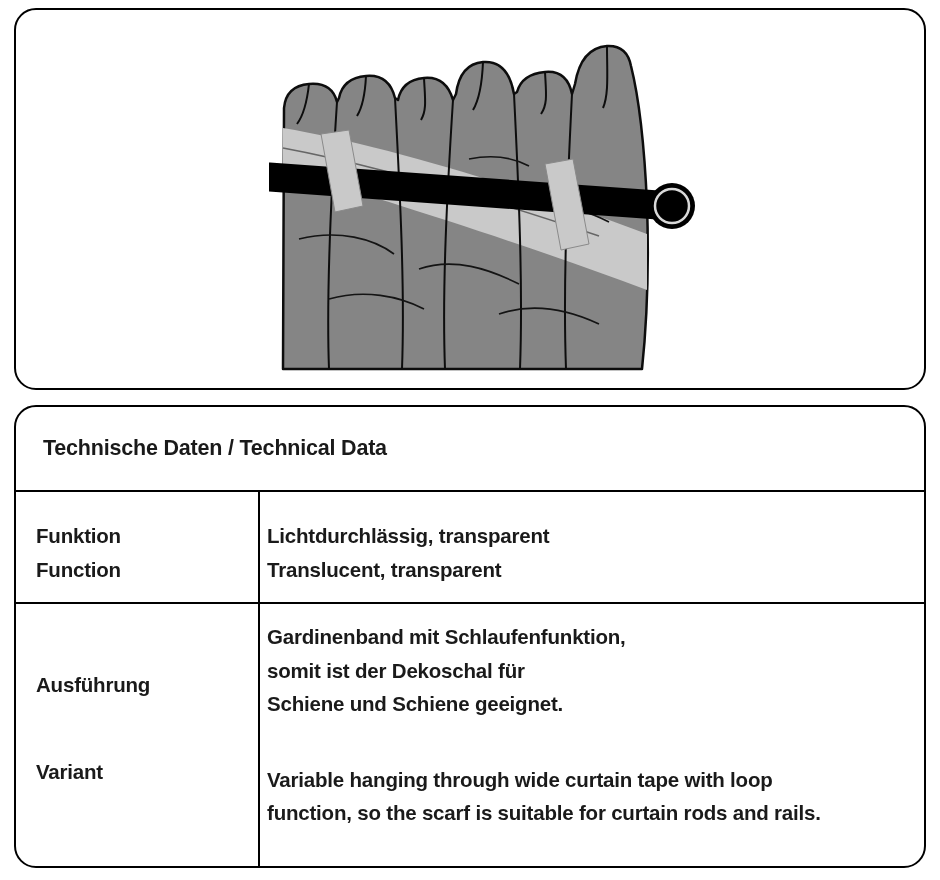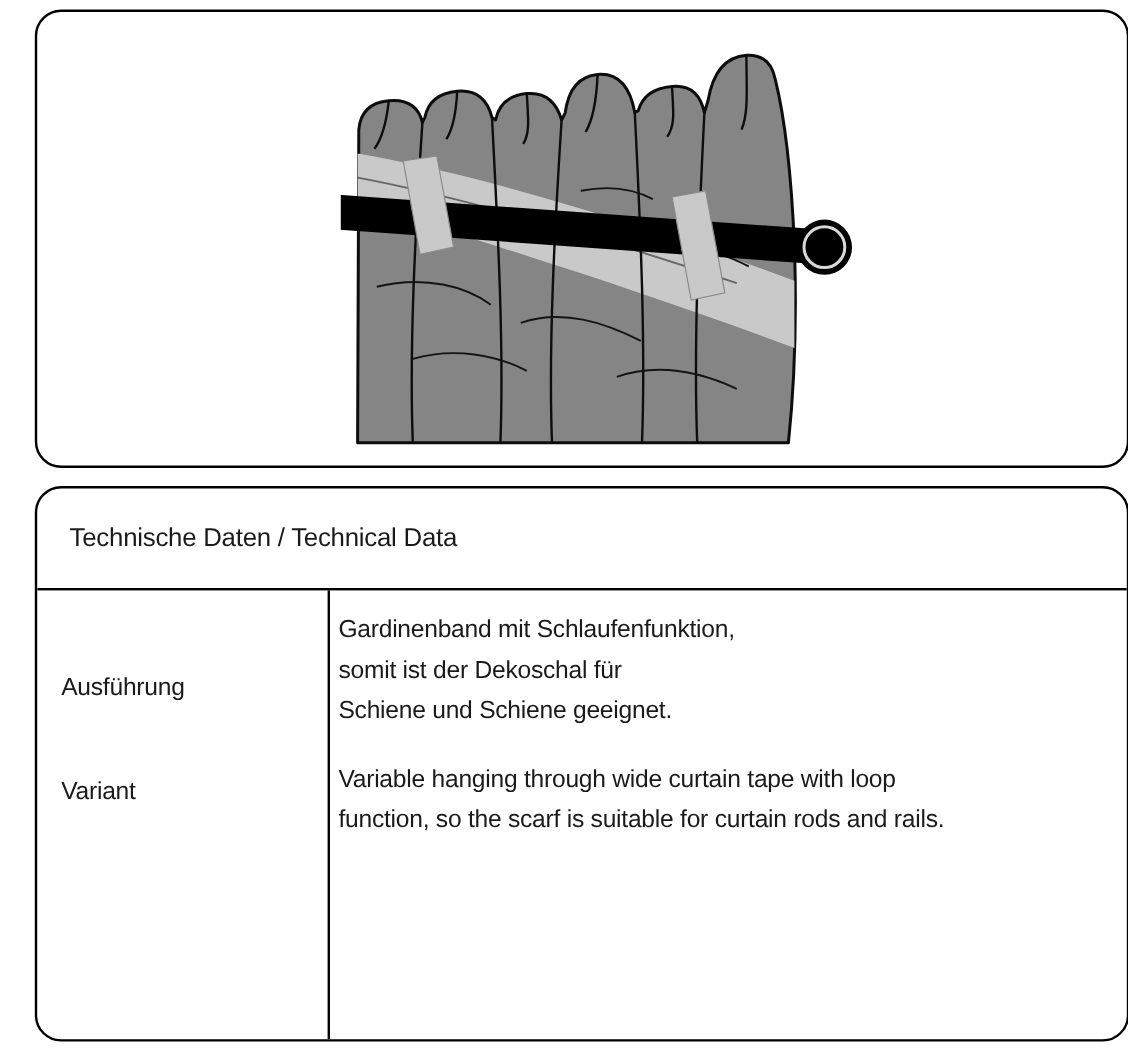--- a/index.html
+++ b/index.html
@@ -3,43 +3,43 @@
 <meta charset="utf-8">
 <style>
   * { margin:0; padding:0; box-sizing:border-box; }
   html,body { background:#ffffff; }
   .canvas {
     position:relative; width:940px; height:880px; background:#ffffff;
     font-family:"Liberation Sans","DejaVu Sans",sans-serif; color:#1a1a1a;
     overflow:hidden;
   }
   .panel {
-    position:absolute; left:29px; width:912px; background:#ffffff;
-    border:2.5px solid #000; border-radius:22px;
+    position:absolute; left:14px; width:912px; background:#ffffff;
+    border:2.5px solid #000; border-radius:22px;font-weight:bold;
   }
   .panel-illustration { top:8px; height:382px; }
   .panel-table { top:405px; height:463px; display:flex; flex-direction:column; overflow:hidden; }
   .illu { position:absolute; left:253px; top:34px; }
 
   .tbl-title {
     flex:0 0 85px; display:flex; align-items:center;
     padding-left:27px; font-size:21.5px; border-bottom:2px solid #000;
   }
   .trow { display:grid; grid-template-columns:242px 1fr; }
   .trow1 { flex:0 0 112px; border-bottom:2px solid #000; }
   .trow2 { flex:1 1 auto; }
   .cell-label { padding:27px 0 0 20px; }
   .cell-value { border-left:2px solid #000; padding:27px 8px 0 7px; }
   .trow2 .cell-label { padding-top:64px; }
   .trow2 .cell-value { padding-top:16px; }
   .line {
     font-size:20.5px; line-height:33.5px; letter-spacing:-0.2px; white-space:nowrap;
   }
   .lbl2 { margin-top:53px; }
-  .para-en { margin-top:24px; }
+  .para-en { margin-top:42px; }
 </style>
 </head>
 <body>
 
 <div class="canvas">
 
   <div class="panel panel-illustration">
     <svg class="illu" width="430" height="330" viewBox="0 0 430 330">
 
       <path d="M14,325 L15,64 Q17,42 40,40 Q63,38 68,58 L70,54 Q74,34 97,32 Q120,30 126,54
@@ -80,20 +80,30 @@
 
       <circle cx="403" cy="162" r="23" fill="#000000"></circle>
       <circle cx="403" cy="162" r="17" fill="none" stroke="#ffffff" stroke-width="2.5" opacity="0.85"></circle>
     </svg>
   </div>
 
   <div class="panel panel-table">
 
     <div class="tbl-title line" style="font-size:21.5px">Technische Daten / Technical Data</div>
 
+    <div class="trow trow1">
+      <div class="cell-label">
+        <div class="line">Funktion</div>
+        <div class="line">Function</div>
+      </div>
+      <div class="cell-value">
+        <div class="line">Lichtdurchlässig, transparent</div>
+        <div class="line">Translucent, transparent</div>
+      </div>
+    </div>
 
     <div class="trow trow2">
       <div class="cell-label">
         <div class="line">Ausführung</div>
         <div class="line lbl2">Variant</div>
       </div>
       <div class="cell-value">
         <div class="para-de">
           <div class="line">Gardinenband mit Schlaufenfunktion,</div>
           <div class="line">somit ist der Dekoschal für</div>

